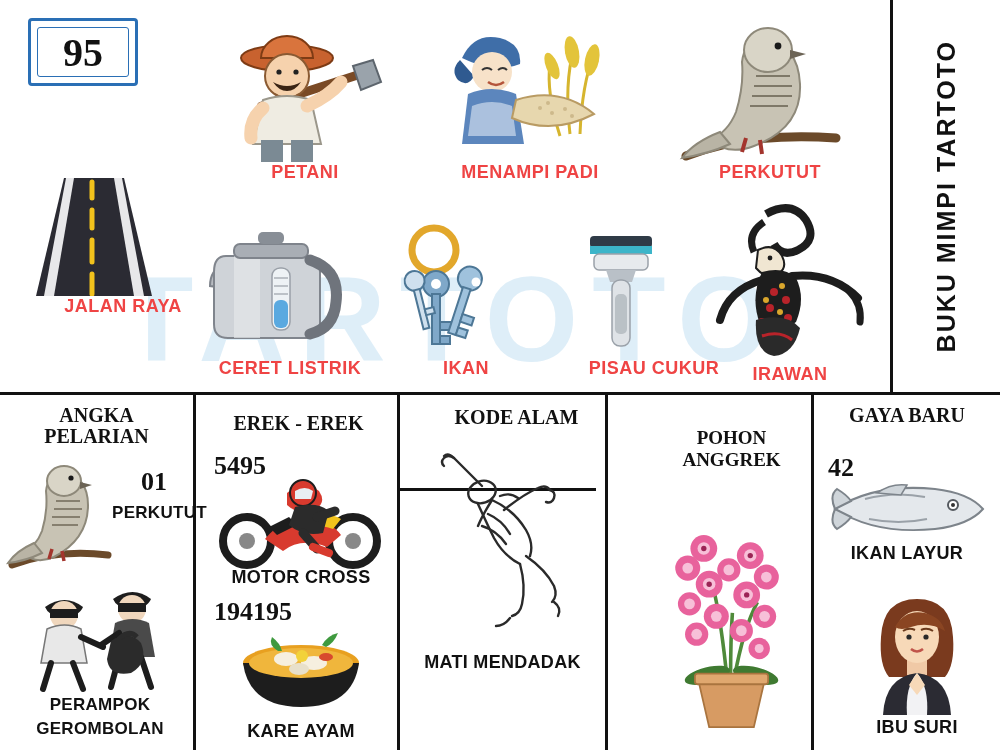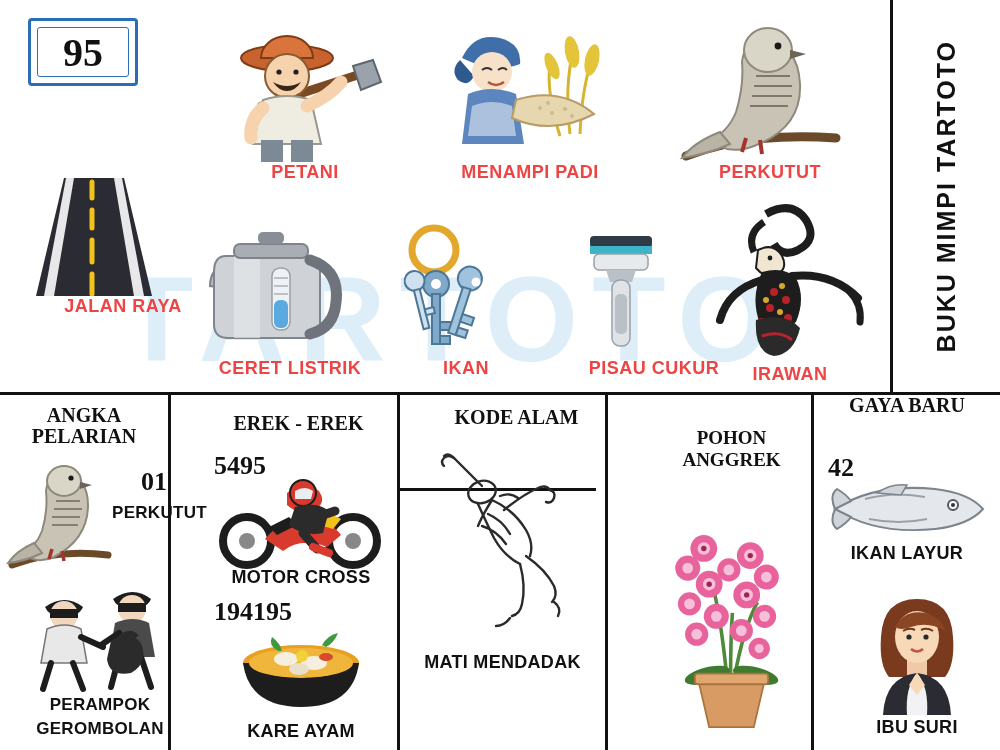--- a/index.html
+++ b/index.html
@@ -350,21 +350,21 @@
         </svg>
       </div>
       <div class="cap">IRAWAN</div>
     </div>
   </div>
 
   <div class="hdiv"></div>
 
   <div class="bottom">
 
-    <div class="col sep" style="left:0; width:171px;">
+    <div class="col sep" style="left:0; width:196px;">
       <div class="col-head sm" style="margin-top:10px;">
         <div>ANGKA</div>
         <div>PELARIAN</div>
       </div>
 
       <div style="position:absolute; left:0; top:62px; width:200px;">
         <div style="position:absolute; left:6px; top:0;">
           <svg width="106" height="116" viewBox="0 0 106 116">
             <path d="M6 108 q44 -16 96 -10" stroke="#6b4a2a" stroke-width="7" fill="none" stroke-linecap="round"></path>
             <path d="M56 14 q26 6 26 34 q0 34 -34 52 q-18 8 -32 -4 q14 -6 20 -22 q6 -20 4 -40 q2 -16 16 -20z" fill="#c8c3b4" stroke="#8e897a" stroke-width="2"></path>
@@ -570,21 +570,21 @@
             <ellipse cx="116" cy="206" rx="26" ry="9" transform="rotate(14 116 206)"></ellipse>
           </g>
 
           <path d="M52 212 h74 l-12 52 h-50z" fill="#d79b63" stroke="#a9743f" stroke-width="2"></path>
           <rect x="48" y="204" width="82" height="12" rx="3" fill="#e0a86f" stroke="#a9743f" stroke-width="2"></rect>
         </svg>
       </div>
     </div>
 
     <div class="col" style="left:814px; width:186px;">
-      <div class="col-head sm" style="margin-top:0;">GAYA BARU</div>
+      <div class="col-head sm" style="margin-top:10px;">GAYA BARU</div>
 
       <div style="position:absolute; left:0; top:58px; width:186px;">
         <div class="num" style="margin-left:14px;">42</div>
         <div style="display:flex; justify-content:center; margin-top:-6px;">
           <svg width="164" height="64" viewBox="0 0 164 64">
             <path d="M10 32 q40 -26 100 -20 q34 4 48 20 q-14 16 -48 20 q-60 6 -100 -20z" fill="#e4e8ec" stroke="#7d848b" stroke-width="2"></path>
             <path d="M10 32 q-6 -14 2 -20 q10 6 14 12z" fill="#cfd5da" stroke="#7d848b" stroke-width="2"></path>
             <path d="M10 32 q-6 14 2 20 q10 -6 14 -12z" fill="#cfd5da" stroke="#7d848b" stroke-width="2"></path>
             <circle cx="128" cy="28" r="5" fill="#fff" stroke="#54595f" stroke-width="2"></circle>
             <circle cx="128" cy="28" r="2" fill="#333"></circle>

